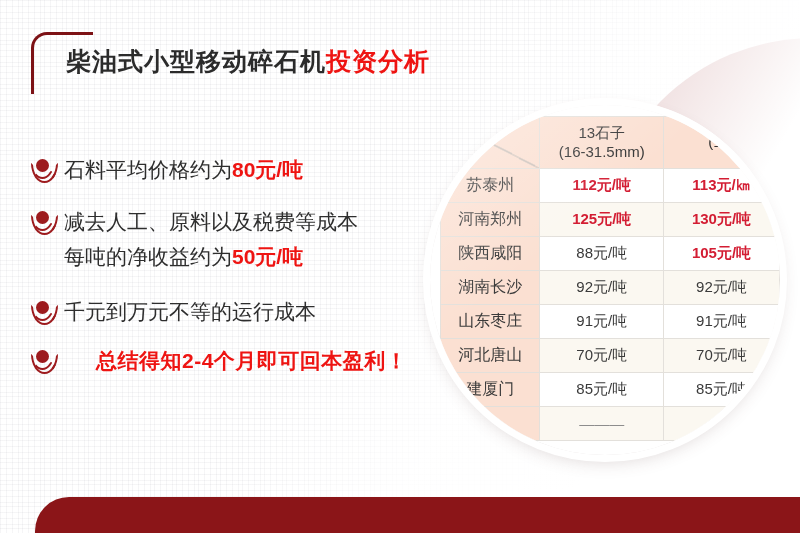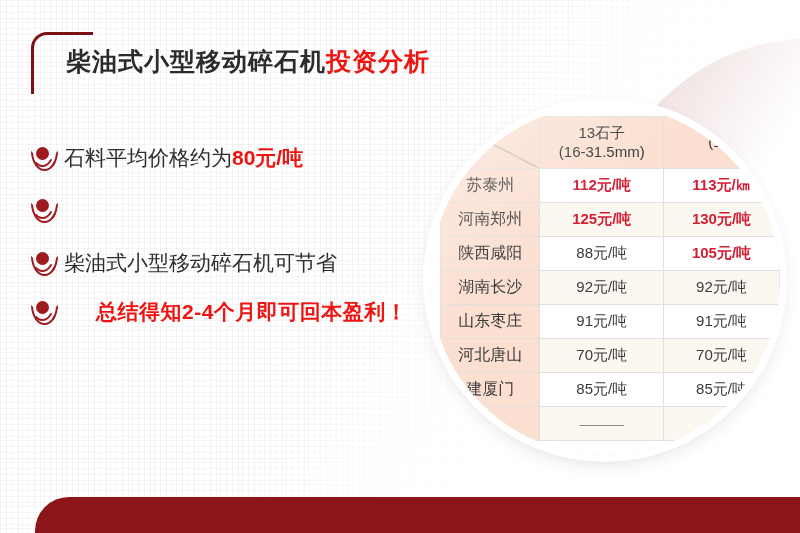--- a/index.html
+++ b/index.html
@@ -86,21 +86,21 @@
     line-height: 1.1;
     white-space: nowrap;
     color: #2b2b2b;
   }
   .title .accent { color: #ee1412; }
 
   
   .bullets {
     position: absolute;
     left: 30px;
-    top: 140px;
+    top: 152px;
     width: 420px;
   }
   .bullet-row {
     position: relative;
     display: flex;
     align-items: flex-start;
     margin-bottom: 17px;
   }
   .bullet-mark {
     position: relative;
@@ -255,29 +255,33 @@
       <span>
         <div class="bullet-text"><span>石料平均价格约为</span><span class="hl">80元/吨</span></div>
       </span>
     </div>
 
     <div class="bullet-row" style="margin-bottom:20px;">
       <span class="bullet-mark">
         <span class="dot"></span>
           <span class="bowl"></span>
       </span>
+      <span>
+        <div class="bullet-text"><span>减去人工、原料以及税费等成本</span></div>
+        <div class="bullet-text"><span>每吨的净收益约为</span><span class="hl">50元/吨</span></div>
+      </span>
     </div>
 
     <div class="bullet-row" style="margin-bottom:14px;">
       <span class="bullet-mark">
         <span class="dot"></span>
           <span class="bowl"></span>
       </span>
       <span>
-        <div class="bullet-text"><span>柴油式小型移动碎石机可节省</span></div>
+        <div class="bullet-text"><span>千元到万元不等的运行成本</span></div>
       </span>
     </div>
 
     <div class="bullet-row">
       <span class="bullet-mark">
         <span class="dot"></span>
           <span class="bowl"></span>
       </span>
       <span>
         <div class="bullet-text strong"><span>总结得知2-4个月即可回本盈利！</span></div>

